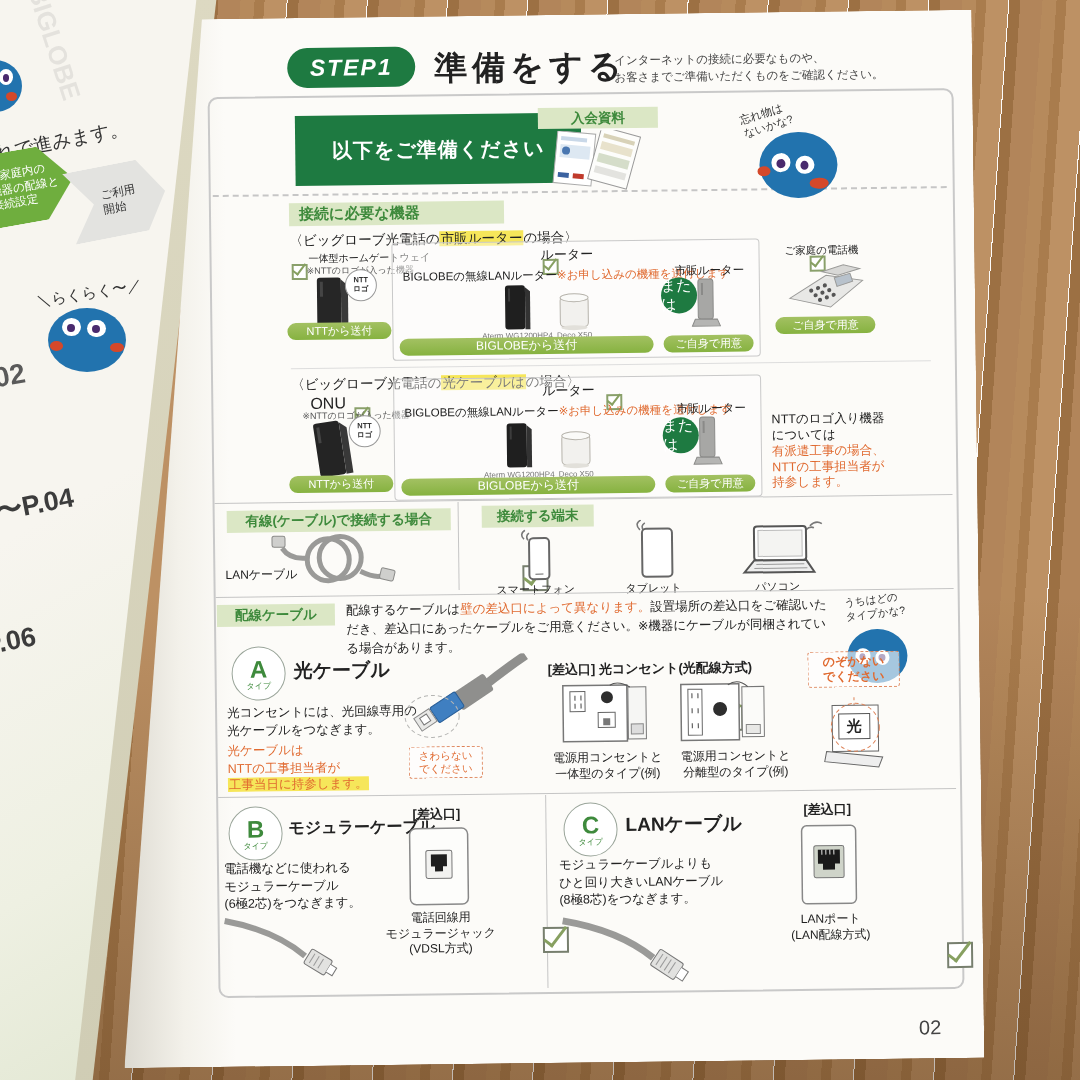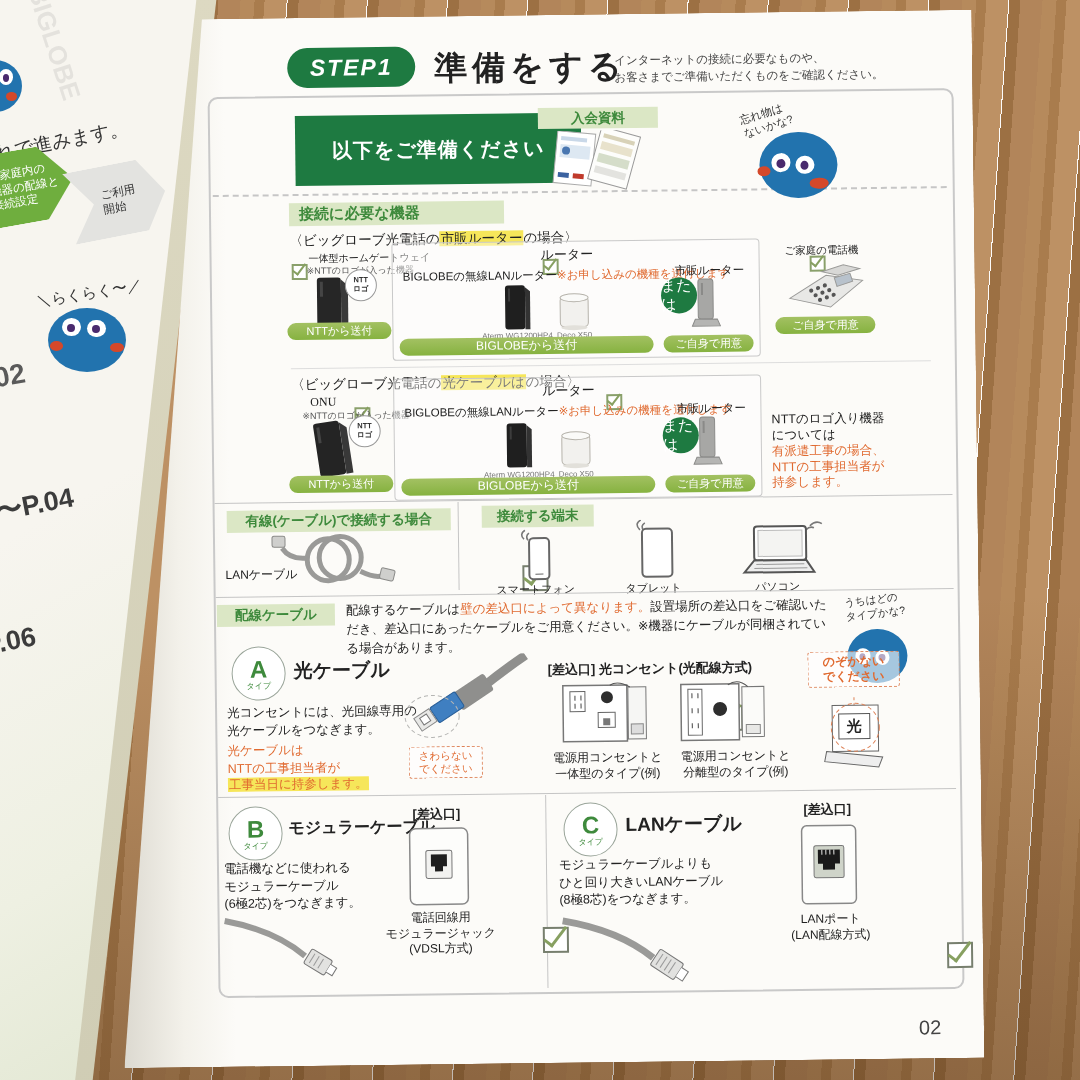--- a/index.html
+++ b/index.html
@@ -258,21 +258,21 @@
 
   <div class="abs" style="left:175px;top:350px;width:640px;border-top:1px solid #ddd;"></div>
 
   
   <div class="abs" style="left:175px;top:358px;font-size:13.5px;color:#222;">
     <span>〈ビッグローブ光電話の</span><span class="hl">光ケーブルは</span><span>の場合〉</span>
   </div>
 
   
   <span class="cbx sm abs" style="left:177px;top:380px;"></span>
-  <div class="abs" style="left:194px;top:377px;font-size:12px;color:#222;font-family:Liberation Serif, serif;">ONU</div>
+  <div class="abs" style="left:194px;top:377px;font-size:16px;color:#222;">ONU</div>
   <div class="abs" style="left:186px;top:392px;font-size:9px;color:#555;">※NTTのロゴが入った機器</div>
   <span class="abs" style="left:188px;top:402px;">
     <svg width="54" height="62" viewBox="0 0 54 62">
       <g transform="rotate(-8 27 31)">
         <rect x="12" y="2" width="26" height="54" rx="3" fill="#242424"></rect>
         <rect x="15" y="6" width="3" height="16" fill="#454545"></rect>
         <path d="M38 4 L45 10 L45 56 L38 56 Z" fill="#383838"></path>
       </g>
     </svg>
   </span>

